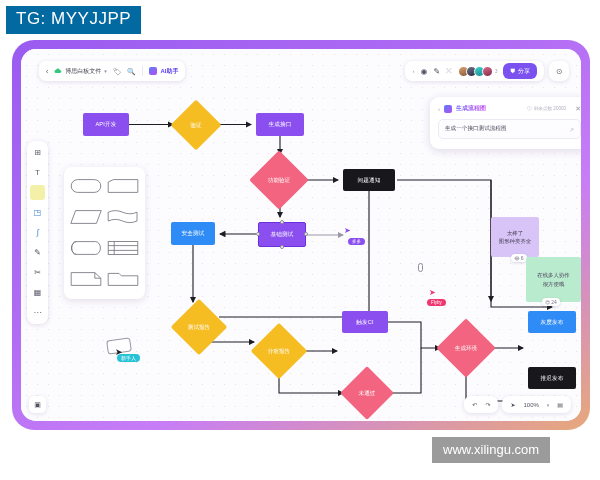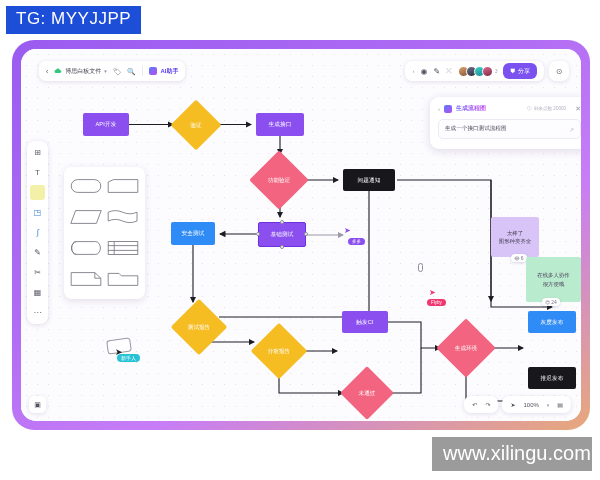--- a/index.html
+++ b/index.html
@@ -7,29 +7,29 @@
     width: 600px; height: 480px;
     font-family: "Liberation Sans", "DejaVu Sans", sans-serif;
     background: #ffffff;
     overflow: hidden;
   }
   #root { position: relative; width: 600px; height: 480px; background: #fff; }
 
   
   .wm-top {
     position: absolute; left: 6px; top: 6px;
-    background: #1d4ed8; color: #fff;
+    background: #0369a1; color: #fff;
     font-size: 17px; letter-spacing: .5px;
     padding: 3px 10px 5px 10px;
     font-family: "Liberation Sans", sans-serif;
   }
   .wm-bottom {
     position: absolute; left: 432px; top: 437px;
     background: #9b9b9b; color: #fff;
-    font-size: 20px; padding: 5px 1px 6px 11px;
+    font-size: 13px; padding: 5px 11px 6px 11px;
   }
 
   
   .device {
     position: absolute; left: 12px; top: 40px;
     width: 578px; height: 390px;
     border-radius: 22px;
     background: linear-gradient(150deg,#9a5bf0 0%, #b06cf4 40%, #c77df6 65%, #e7a87a 100%);
     padding: 9px;
   }

